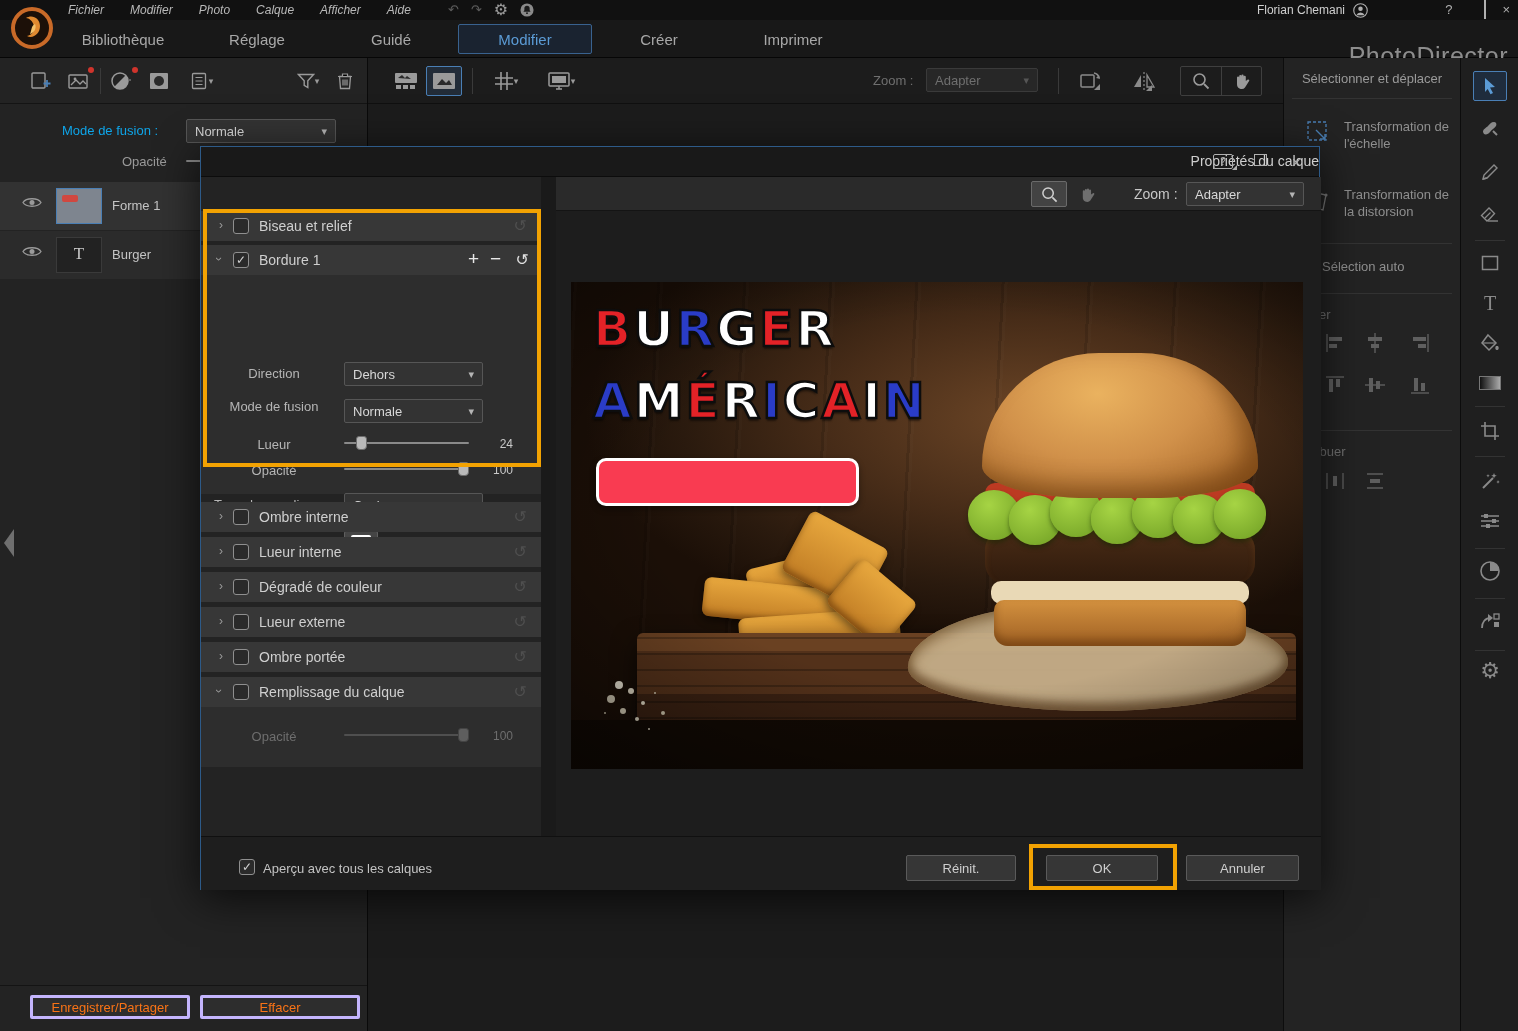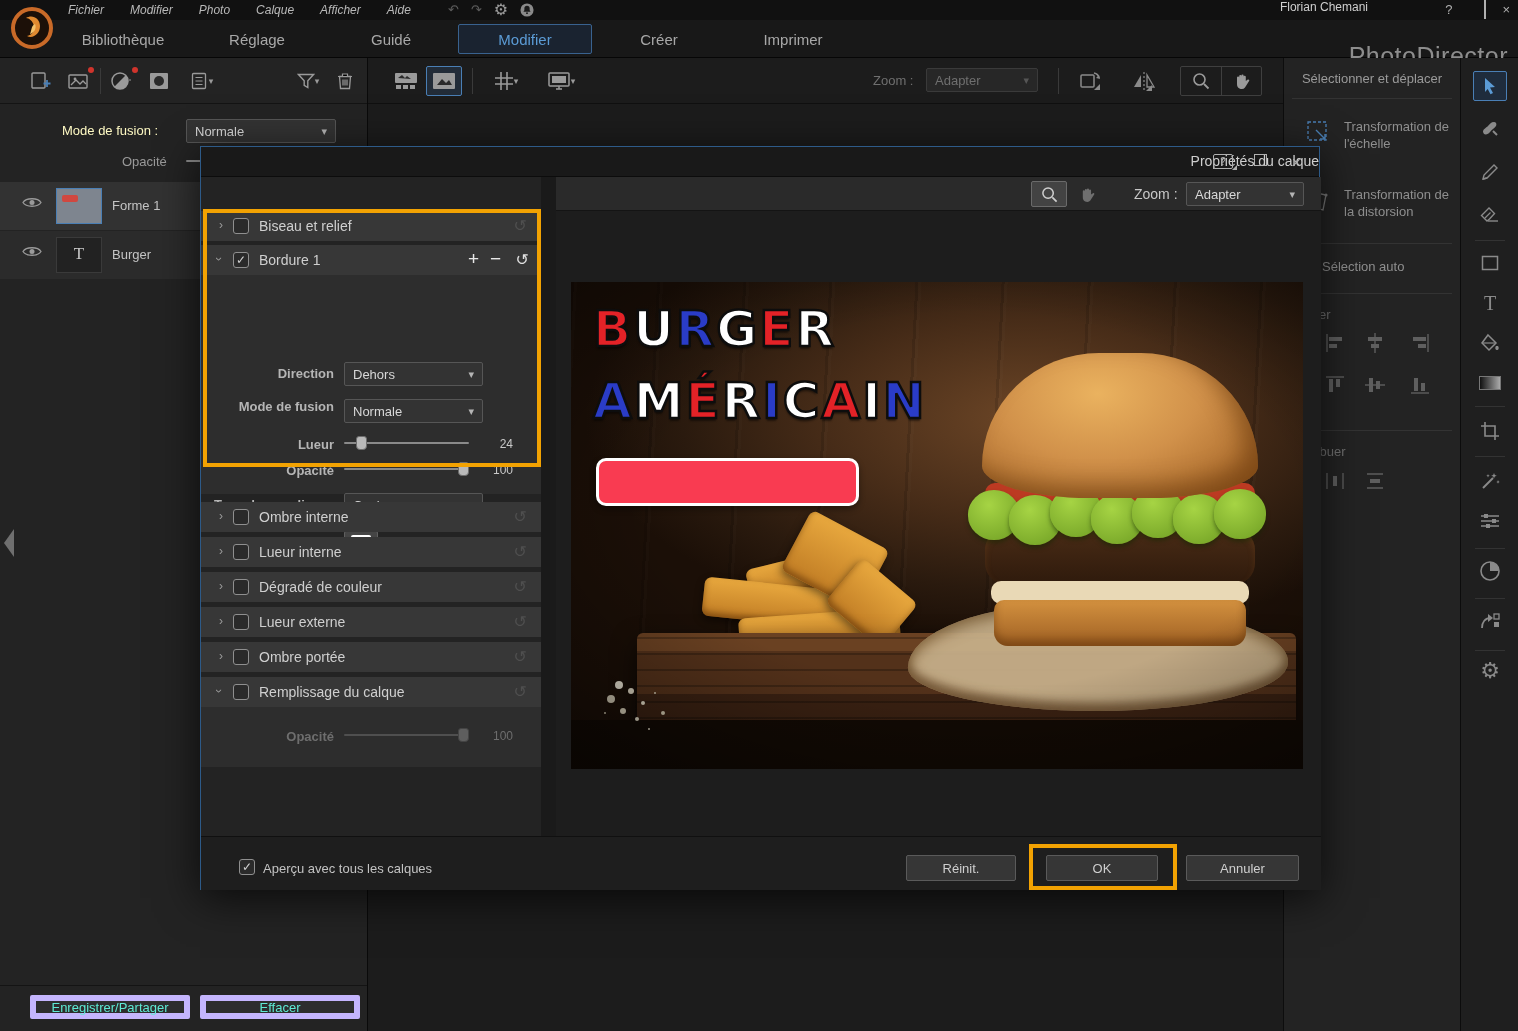--- a/index.html
+++ b/index.html
@@ -8,40 +8,40 @@
   .stage { position:relative; width:1518px; height:1031px; background:#161616; color:#b5b5b5; }
 
   
   .menubar { position:absolute; left:0; top:0; width:1518px; height:20px; background:#111; }
   .logo { position:absolute; left:8px; top:4px; width:48px; height:48px; z-index:40; }
   .menus { position:absolute; left:68px; top:0; height:20px; display:flex; gap:26px; align-items:center; font-size:12px; color:#b8b8b8; }
   .menus span { cursor:default;font-style:italic; }
   .quick { position:absolute; left:448px; top:0; height:20px; display:flex; gap:12px; align-items:center; }
   .qicon { font-size:13px; color:#9a9a9a; line-height:20px; }
   .qicon.dim { color:#5c5c5c; }
-  .userarea { position:absolute; right:150px; top:0; height:20px; display:flex; gap:8px; align-items:center; font-size:12px; color:#cfcfcf;flex-direction:column; }
+  .userarea { position:absolute; right:150px; top:0; height:20px; display:flex; gap:8px; align-items:center; font-size:12px; color:#cfcfcf; }
   .winctl { position:absolute; right:8px; top:0; height:20px; display:flex; gap:16px; align-items:center; color:#b0b0b0; }
   .winctl .wbtn { font-size:13px; line-height:20px; }
   .minbar { width:10px; height:2px; background:#b0b0b0; }
   .maxbox { width:10px; height:9px; border:1px solid #b0b0b0; }
 
   
   .tabbar { position:absolute; left:0; top:20px; width:1518px; height:38px; background:#181818; border-bottom:1px solid #060606; }
   .tabs { position:absolute; left:56px; top:0; height:38px; display:flex; }
   .tab { width:134px; height:38px; display:flex; align-items:center; justify-content:center; font-size:15px; color:#a8a8a8; }
   .tab.active { border:1px solid #39628f; border-radius:2px; background:#1a2330; color:#5b9bd5; height:30px; margin-top:4px; }
   .brand { position:absolute; right:10px; top:22px; font-size:25px; font-weight:300; color:#8d8d8d; letter-spacing:.5px; }
 
   
   .dd { position:absolute; background:#333; border:1px solid #565656; border-radius:2px; height:24px; display:flex; align-items:center; padding:0 8px; font-size:13px; color:#d8d8d8; }
   .dd .caret { margin-left:auto; color:#b5b5b5; font-size:11px; }
   .dd.dim { background:#272727; border-color:#3a3a3a; color:#6f6f6f; }
   .dd.dim .caret{ color:#555; }
   .lbl { position:absolute; font-size:13px; color:#b5b5b5; white-space:nowrap; }
-  .lbl.r { text-align:right;font-weight:bold; }
+  .lbl.r { text-align:center; }
   .slider { position:absolute; height:14px; }
   .slider .track { position:absolute; left:0; right:0; top:6px; height:2px; background:#8a8a8a; border-radius:1px; }
   .slider .handle { position:absolute; top:0; width:11px; height:14px; background:#b9b9b9; border-radius:3px 3px 4px 4px; border:1px solid #6d6d6d; }
   .slider.dim .track { background:#4f4f4f; }
   .slider.dim .handle { background:#5e5e5e; border-color:#444; }
   .val { position:absolute; font-size:12px; color:#c9c9c9; text-align:right; width:40px; }
   .val.dim { color:#6e6e6e; }
   .chk { position:absolute; width:16px; height:16px; border:1px solid #8f8f8f; border-radius:3px; background:#2a2a2a; display:flex; align-items:center; justify-content:center; font-size:12px; color:#cfcfcf; }
   .chev { position:absolute; font-size:12px; color:#9a9a9a; width:12px; text-align:center; }
   .chev.open { transform:rotate(90deg); }
@@ -56,21 +56,21 @@
   .reddot { position:absolute; width:6px; height:6px; border-radius:50%; background:#d0342c; }
   .layers { position:absolute; left:0; top:124px; width:368px; }
   .layerrow { position:relative; width:100%; height:48px; background:#2b2b2b; margin-bottom:1px; }
   .layerrow.sel { background:#323232; }
   .eyec { position:absolute; left:22px; top:14px; }
   .lthumb { position:absolute; left:56px; top:6px; width:46px; height:36px; background:#24201d; border:1px solid #3a3a3a; }
   .lthumb.sel { border:1px solid #4a7fb5; }
   .lname { position:absolute; left:112px; top:16px; font-size:13px; color:#c4c4c4; }
   .lname.it { font-style:italic; color:#b0b0b0; }
   .lp-bottom { position:absolute; left:0; bottom:0; width:100%; height:46px; border-top:1px solid #141414; }
-  .lpbtn { position:absolute; top:9px; height:24px; background:#2d2d2d; border:6px solid #c4b5fd; border-radius:2px; color:#5eead4; font-size:13px; display:flex; align-items:center; justify-content:center; }
+  .lpbtn { position:absolute; top:9px; height:24px; background:#2d2d2d; border:3px solid #c4b5fd; border-radius:2px; color:#f97316; font-size:13px; display:flex; align-items:center; justify-content:center; }
 
   
   .workspace { position:absolute; left:368px; top:58px; width:915px; height:973px; background:#1c1c1c; }
   .ws-toolbar { position:absolute; left:0; top:0; width:100%; height:46px; border-bottom:1px solid #101010; }
   .viewbtn { position:absolute; top:8px; width:36px; height:30px; display:flex; align-items:center; justify-content:center; border:1px solid transparent; border-radius:2px; }
   .viewbtn.active { border-color:#4a7fb5; background:#222c38; }
   .toolgrp { position:absolute; top:8px; height:30px; border:1px solid #3f3f3f; border-radius:2px; display:flex; }
   .toolgrp .g { width:40px; display:flex; align-items:center; justify-content:center; }
   .toolgrp .g + .g { border-left:1px solid #3f3f3f; }
 
@@ -261,21 +261,21 @@
         <span style="color:#9a9a9a;font-size:9px">▾</span>
       </div>
       <div class="icbtn" style="left:330px">
         <svg width="16" height="18" viewBox="0 0 16 18">
             <path d="M2.5 4.5h11l-1 12h-9z" fill="none" stroke="#9a9a9a" stroke-width="1.3"></path>
             <path d="M1 4.5h14M5.5 4V2h5v2M6 7.5v6M8 7.5v6M10 7.5v6" stroke="#9a9a9a" stroke-width="1.2"></path>
           </svg>
       </div>
     </div>
 
-    <span class="lbl" style="left:62px; top:65px; color:#fef9c3">Mode de fusion :</span>
+    <span class="lbl" style="left:62px; top:65px; color:#0ea5e9">Mode de fusion :</span>
     <div class="dd" style="left:186px; top:61px; width:150px">
       <span>Normale</span>
         <span class="caret">▾</span>
     </div>
     <span class="lbl" style="left:122px; top:96px; color:#9a9a9a">Opacité</span>
     <div class="slider" style="left:186px; top:96px; width:150px">
       <span class="track"></span>
         <span class="handle" style="right:0"></span>
     </div>
 

